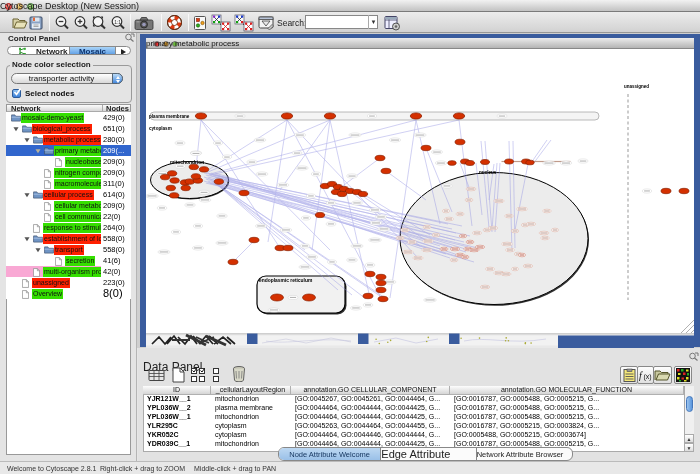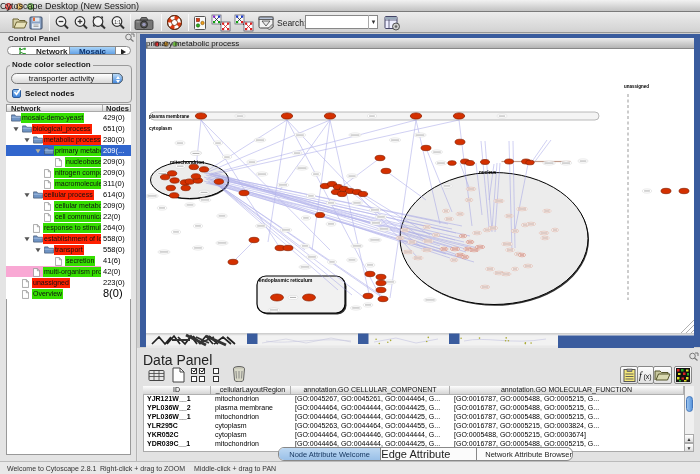--- a/index.html
+++ b/index.html
@@ -988,21 +988,21 @@
     <span style="position:absolute;left:16px;top:1.5px;display:block;line-height:0">
       <svg width="7" height="9" viewBox="0 0 8 10" style="display:block">
         <path d="M0.5 0.5 L5 0.5 L7.5 3 L7.5 9.5 L0.5 9.5 Z" fill="#fff" stroke="#888" stroke-width="0.8"></path>
         <path d="M5 0.5 L5 3 L7.5 3" fill="none" stroke="#888" stroke-width="0.8"></path>
       </svg>
     </span>
     <span style="position:absolute;left:26px;top:0.5px;height:10px;max-width:69px;overflow:hidden;background:#35df00;color:#111;font-size:7px;line-height:10px;padding:0 1px;display:inline-block">Overview</span>
     <span style="position:absolute;left:95px;top:0;width:30px;height:11px;background:#fff;color:#000;font-size:11px;line-height:11px;padding-left:2px">8(0)</span>
   </div>
 <div class="abs" style="left:138px;top:348px;width:562px;height:113px;background:#e2e2e2">
-<div class="abs" style="left:5px;top:4px;font-size:14px;color:#222">Data Panel</div>
+<div class="abs" style="left:5px;top:12px;font-size:12px;color:#222">Data Panel</div>
 <svg class="abs" style="left:551px;top:4px" width="10" height="9" viewBox="0 0 10 9">
       <circle cx="3.5" cy="4" r="2.8" fill="none" stroke="#777" stroke-width="1"></circle>
       <line x1="5.5" y1="6" x2="8.5" y2="8.5" stroke="#777" stroke-width="1.2"></line>
       <path d="M6 1 L9 1 L9 4" fill="none" stroke="#777" stroke-width="1"></path>
     </svg>
 </div>
 <div style="position:absolute;left:148px;top:368px;width:17px;height:15px"><svg width="17" height="15" viewBox="0 0 17 15">
       <rect x="1" y="2.5" width="15" height="10" rx="1" fill="#e8e8e8" stroke="#444" stroke-width="1"></rect>
       <line x1="1" y1="5.5" x2="16" y2="5.5" stroke="#444" stroke-width="0.8"></line>
       <line x1="1" y1="8.5" x2="16" y2="8.5" stroke="#444" stroke-width="0.8"></line>
@@ -1109,18 +1109,18 @@
     <span style="position:absolute;left:152px">[GO:0044464, GO:0044444, GO:0044425, G...</span>
     <span style="position:absolute;left:311px;width:228px;overflow:hidden">[GO:0016787, GO:0005488, GO:0005215, G...</span>
   </div>
 <div class="abs" style="left:684px;top:386px;width:10px;height:66px;background:#f0f0f0;border-left:1px solid #aaa"></div>
 <div class="abs" style="left:685.5px;top:396px;width:7px;height:16px;background:linear-gradient(90deg,#9cc4ee,#5a96dd);border:1px solid #4477bb;border-radius:4px"></div>
 <div class="abs" style="left:684px;top:434px;width:10px;height:9px;background:linear-gradient(#fff,#ddd);border:1px solid #aaa;font-size:5px;text-align:center;line-height:9px;color:#333">▲</div>
 <div class="abs" style="left:684px;top:443px;width:10px;height:9px;background:linear-gradient(#fff,#ddd);border:1px solid #aaa;font-size:5px;text-align:center;line-height:9px;color:#333">▼</div>
 <div class="abs" style="left:278px;top:447px;width:295px;height:14px;background:#fbfbfb;border:1px solid #888;border-radius:6px;overflow:hidden;display:flex">
 <div style="width:103px;height:14px;background:linear-gradient(#bdd8f2,#94bce6);border-right:1px solid #888;font-size:7.5px;text-align:center;line-height:13px;color:#15355e">Node Attribute Welcome</div>
 <div style="width:96px;height:14px;border-right:1px solid #888;font-size:11px;text-align:left;line-height:13px;color:#222">Edge Attribute Browser</div>
-<div style="width:96px;height:14px;font-size:7.5px;text-align:right;line-height:13px;color:#222">Network Attribute Browser</div>
+<div style="width:96px;height:14px;font-size:7.5px;text-align:left;line-height:13px;color:#222">Network Attribute Browser</div>
 </div>
 <div class="abs" style="left:0;top:461px;width:700px;height:13px;background:#e8e8e8;border-top:1px solid #bbb">
 <div class="abs" style="left:7px;top:2.5px;font-size:7px;color:#333">Welcome to Cytoscape 2.8.1</div>
 <div class="abs" style="left:100px;top:2.5px;font-size:7px;color:#333">Right-click + drag to ZOOM</div>
 <div class="abs" style="left:194px;top:2.5px;font-size:7px;color:#333">Middle-click + drag to PAN</div>
 </div>
 </body></html>

